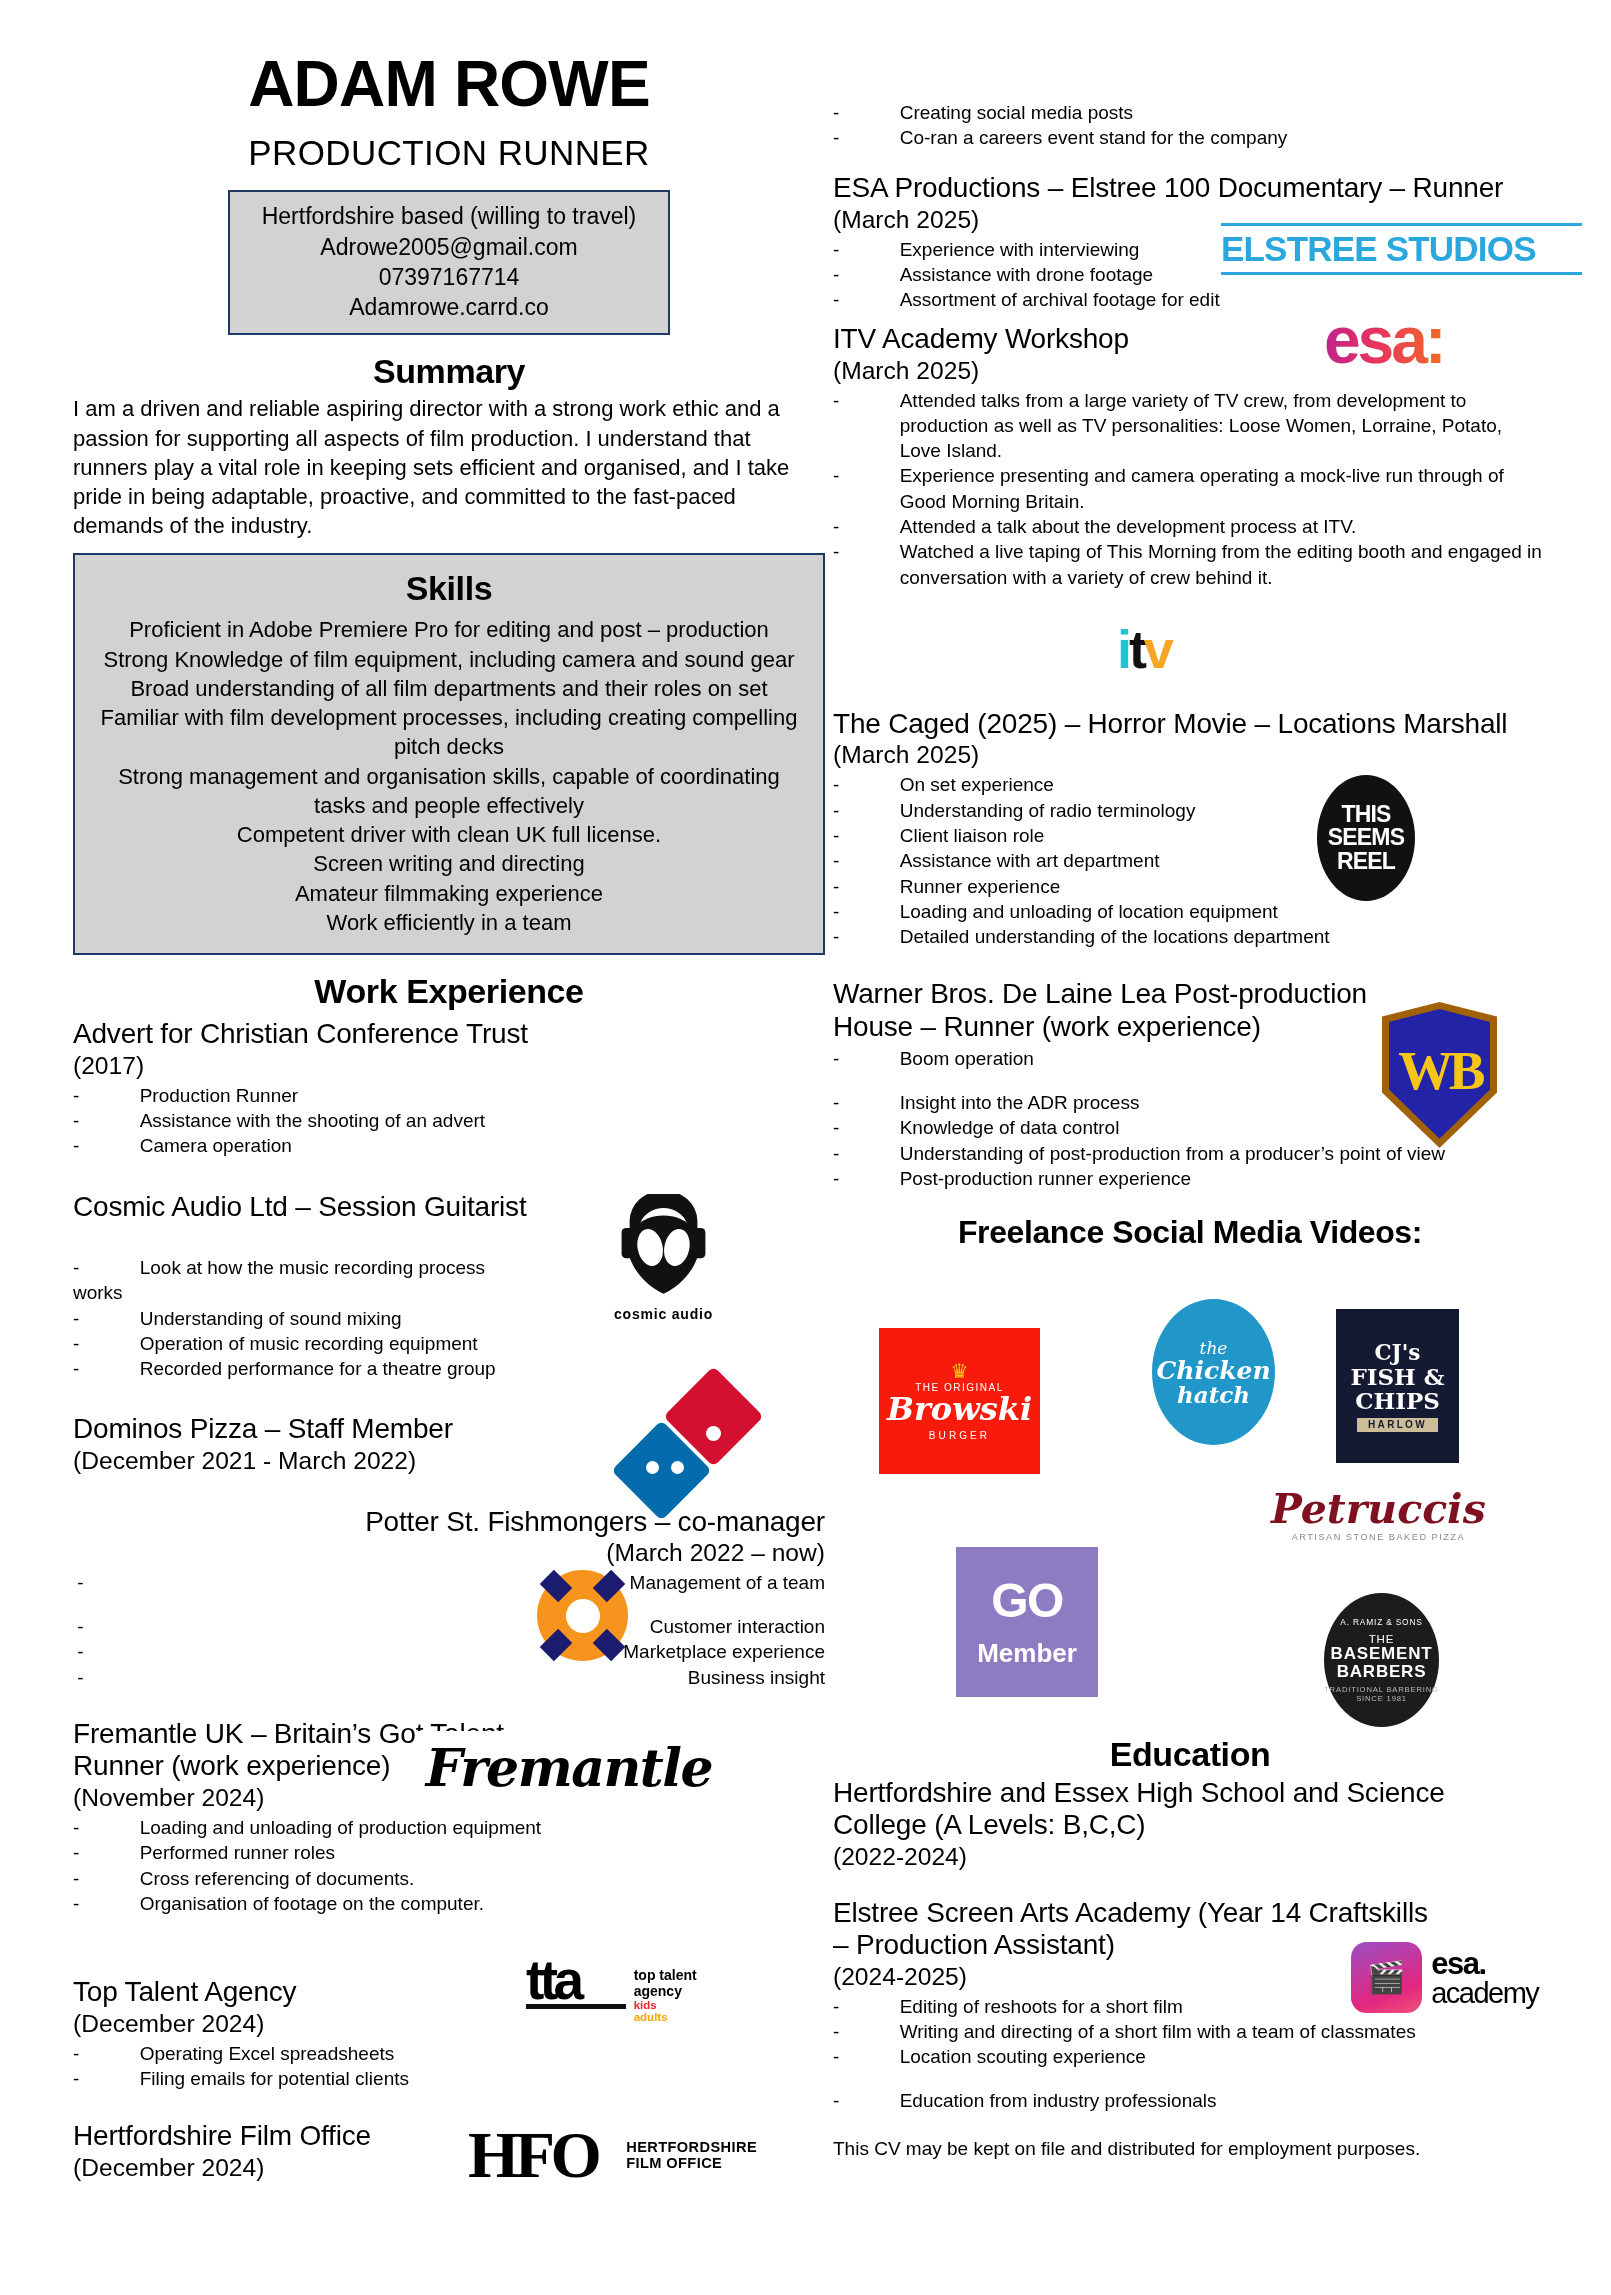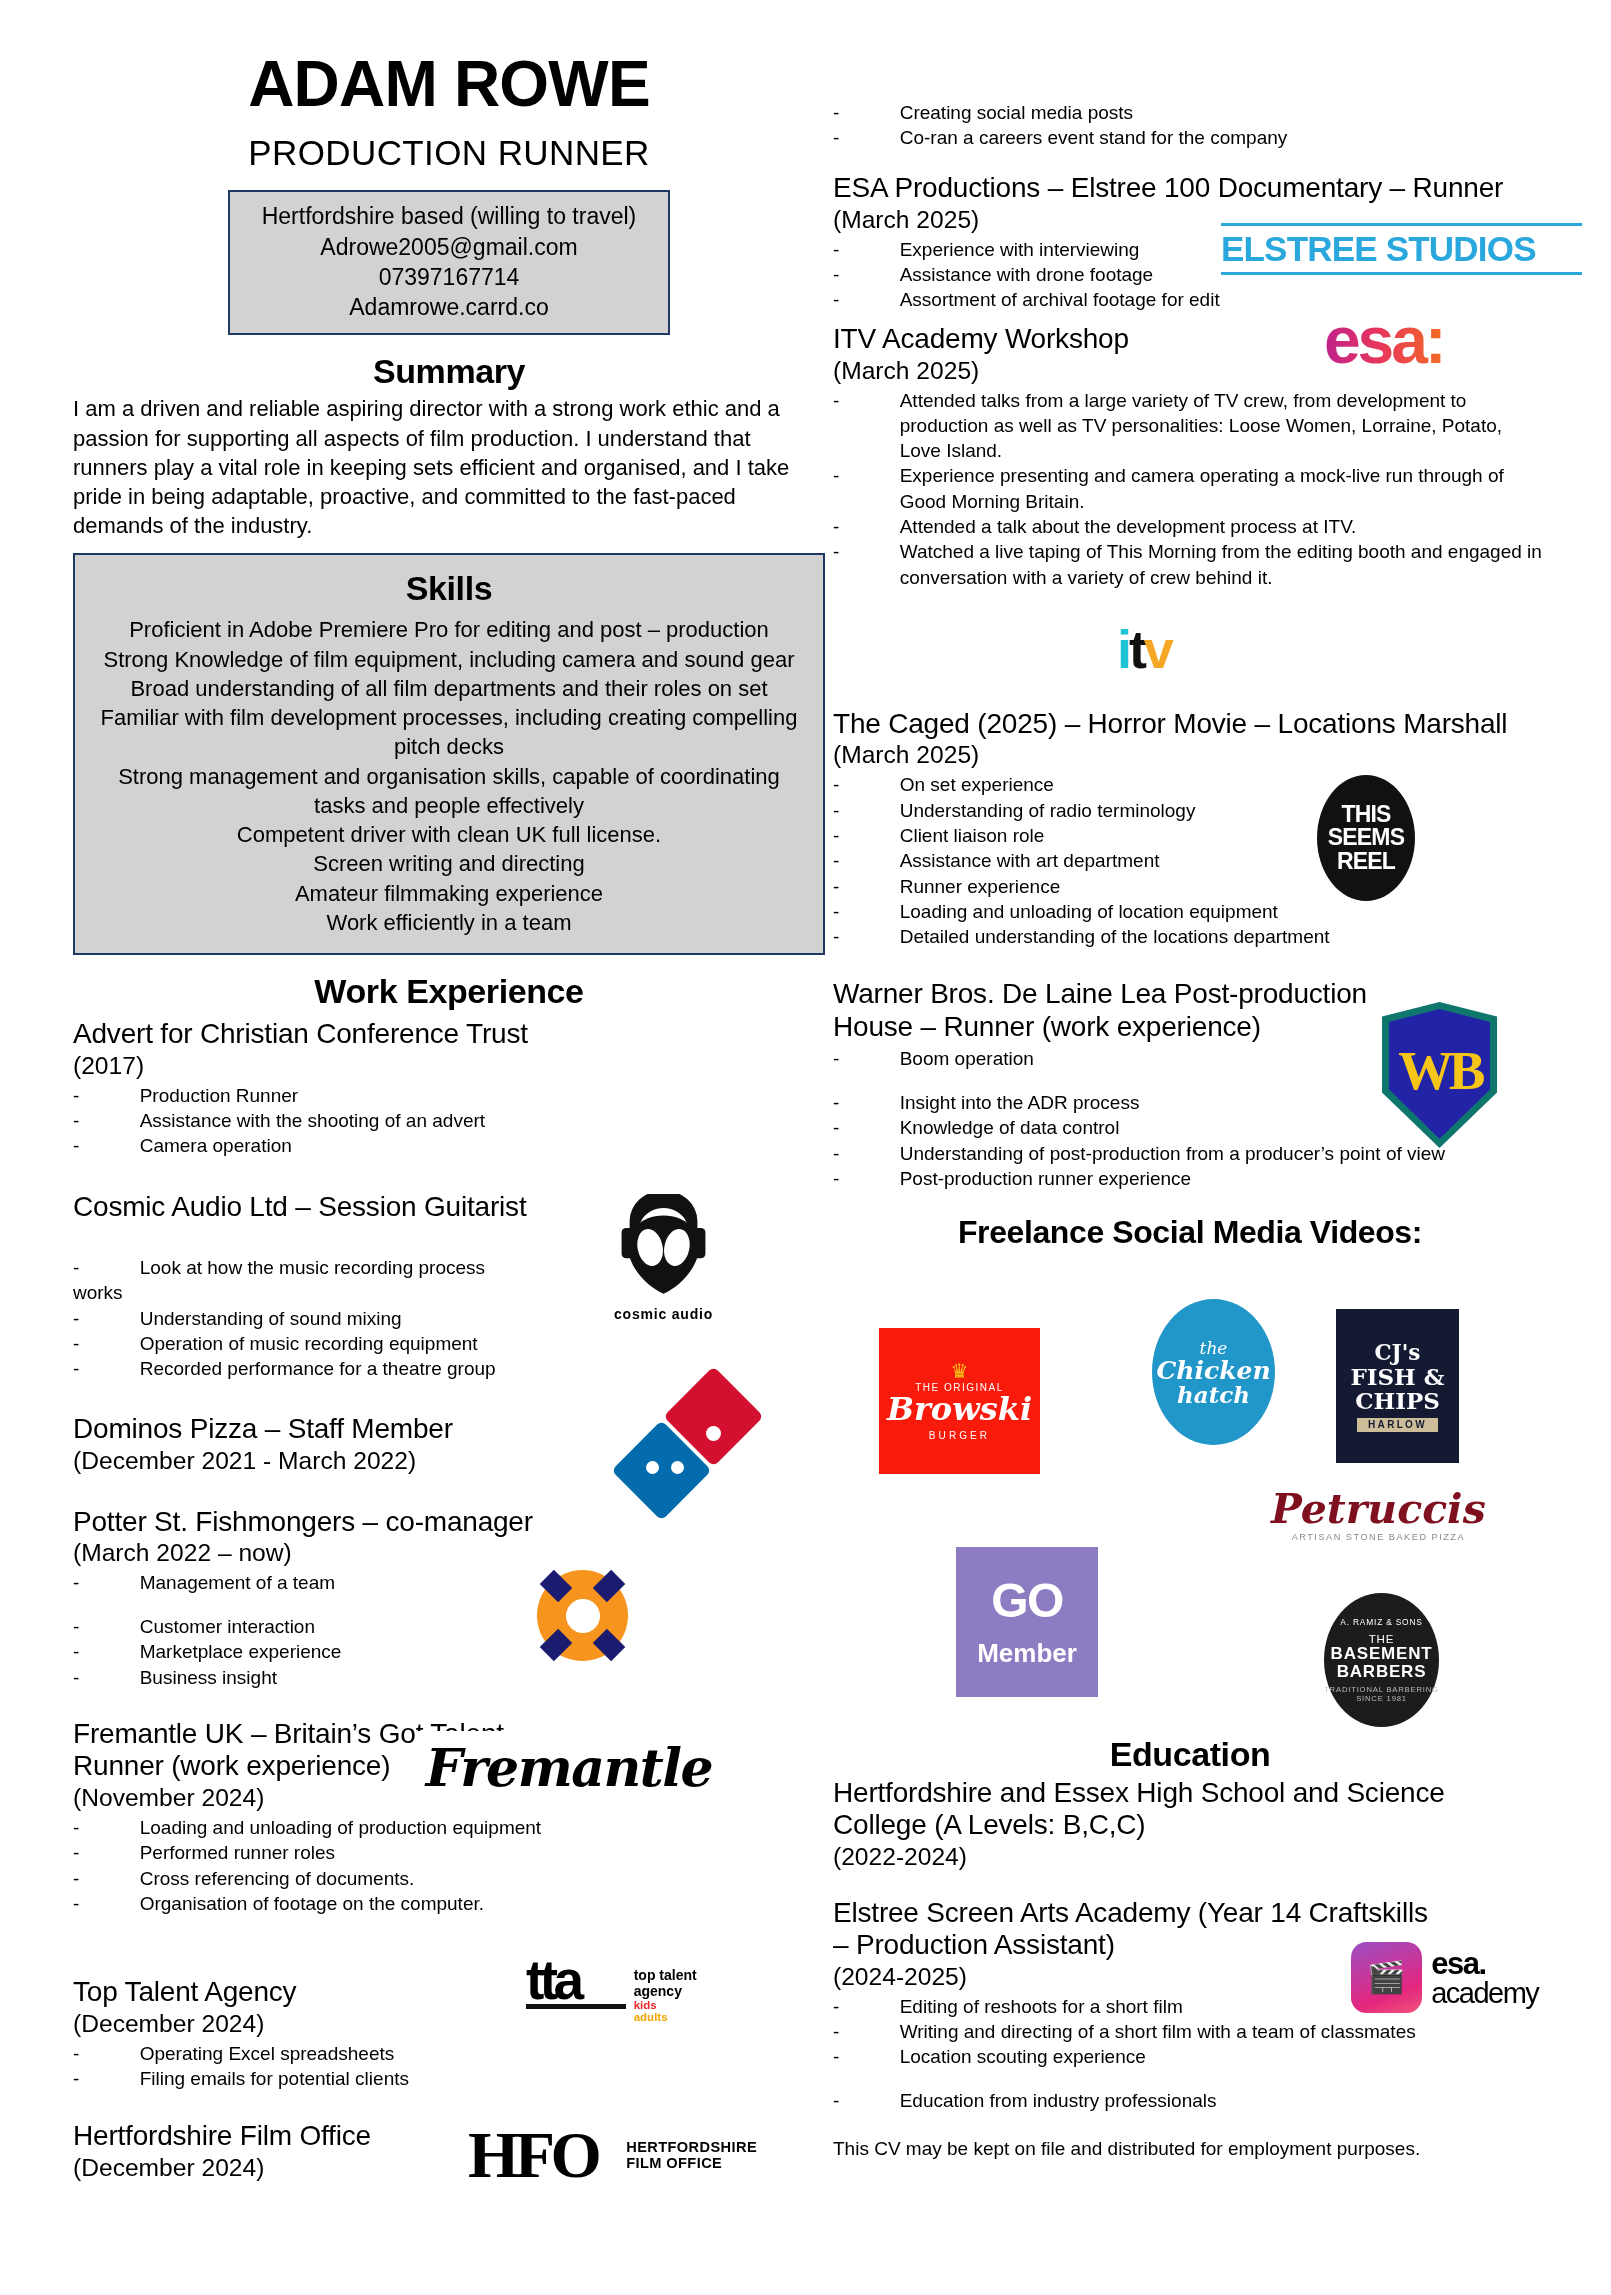--- a/index.html
+++ b/index.html
@@ -110,21 +110,21 @@
 
   
   .tsr{
     width:98px;height:126px;background:#111;border-radius:50%/50%;
     color:#fff;font-size:23px;font-weight:bold;line-height:1.02;
     display:flex;flex-direction:column;align-items:center;justify-content:center;
     letter-spacing:-0.8px;text-align:center;
   }
 
   
-  .wb{width:115px;height:146px;background:#0f766e;position:relative;
+  .wb{width:115px;height:146px;background:#a16207;position:relative;
       clip-path:polygon(50% 0,100% 10%,100% 62%,50% 100%,0 62%,0 10%);}
   .wb .inner{position:absolute;left:7px;top:7px;right:7px;bottom:9.2px;
       background:#2323a8;clip-path:polygon(50% 0,100% 10%,100% 62%,50% 100%,0 62%,0 10%);
       display:flex;align-items:center;justify-content:center;}
   .wb .letters{color:#f5c518;font-family:"Liberation Serif",serif;
       font-size:55px;font-weight:bold;letter-spacing:-4.6px;margin-top:-6.1px;}
 
   
   .browski{width:161px;height:146px;background:#f81b0b;color:#fff;
       display:flex;flex-direction:column;align-items:center;justify-content:center;text-align:center;}
@@ -256,21 +256,21 @@
             <span class="btxt">Recorded performance for a theatre group</span>
           </div>
       </div>
     </div>
 
     <div class="job" style="margin-top:32px;">
       <div class="job-title">Dominos Pizza – Staff Member</div>
       <div class="job-date">(December 2021 - March 2022)</div>
     </div>
 
-    <div class="job" style="margin-top:31px;">
+    <div class="job" style="margin-top:31px;text-align:right;">
       <div class="job-title">Potter St. Fishmongers – co-manager</div>
       <div class="job-date">(March 2022 – now)</div>
       <div class="bullets">
         <div class="bullet spacer-after">
             <span class="dash">-</span>
             <span class="gap"></span>
             <span class="btxt">Management of a team</span>
           </div>
         <div class="bullet">
             <span class="dash">-</span>

